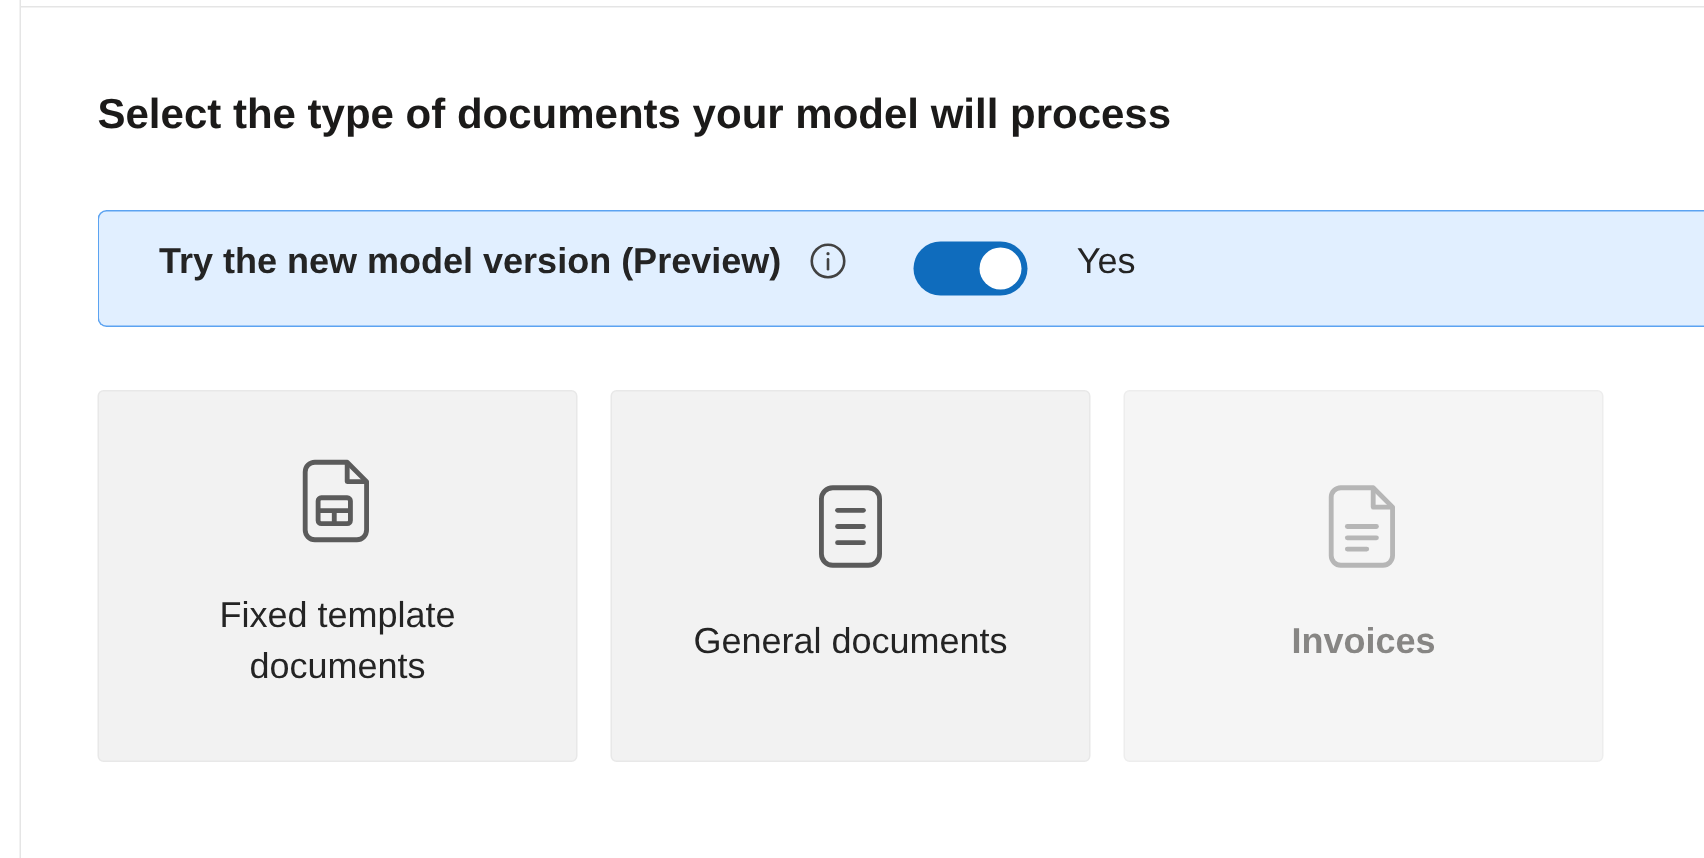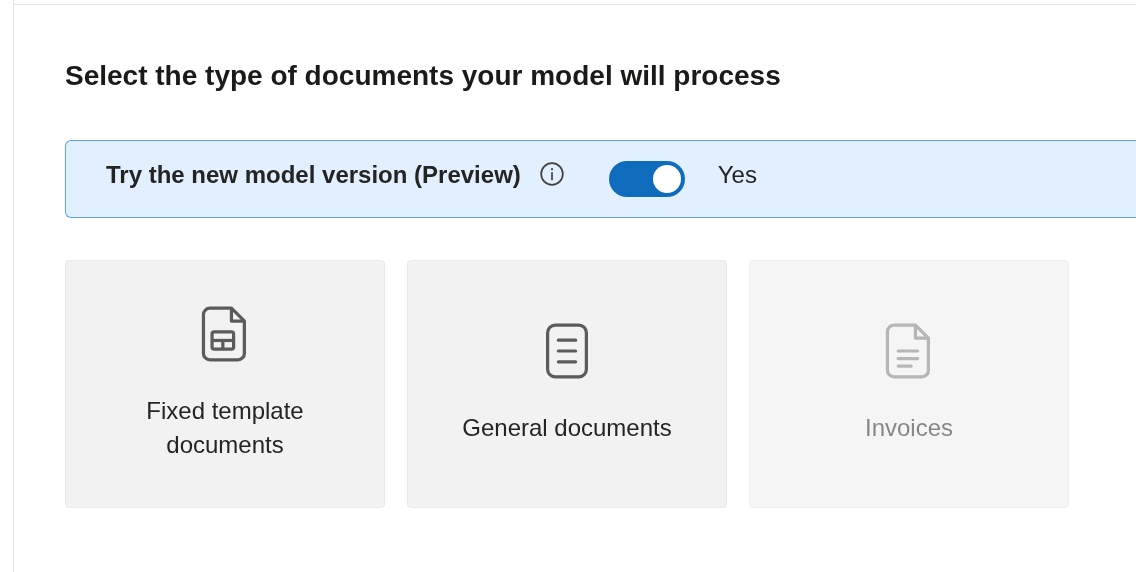--- a/index.html
+++ b/index.html
@@ -105,21 +105,21 @@
       justify-content: center;
       cursor: pointer;
       padding: 24px;
     }
     .option-card svg {
       width: 48px;
       height: 56px;
       margin-bottom: 32px;
     }
     .option-card.disabled { opacity: 0.75; }
-    .option-card.disabled .option-label { color: #605e5c; }
+    .option-card.disabled .option-label { color: #605e5c; font-weight: bold; }
     .option-label {
       font-size: 24px;
       font-weight: 400;
       color: #242424;
       text-align: center;
       line-height: 1.45;
     }
   </style>
 </head>
 <body>

